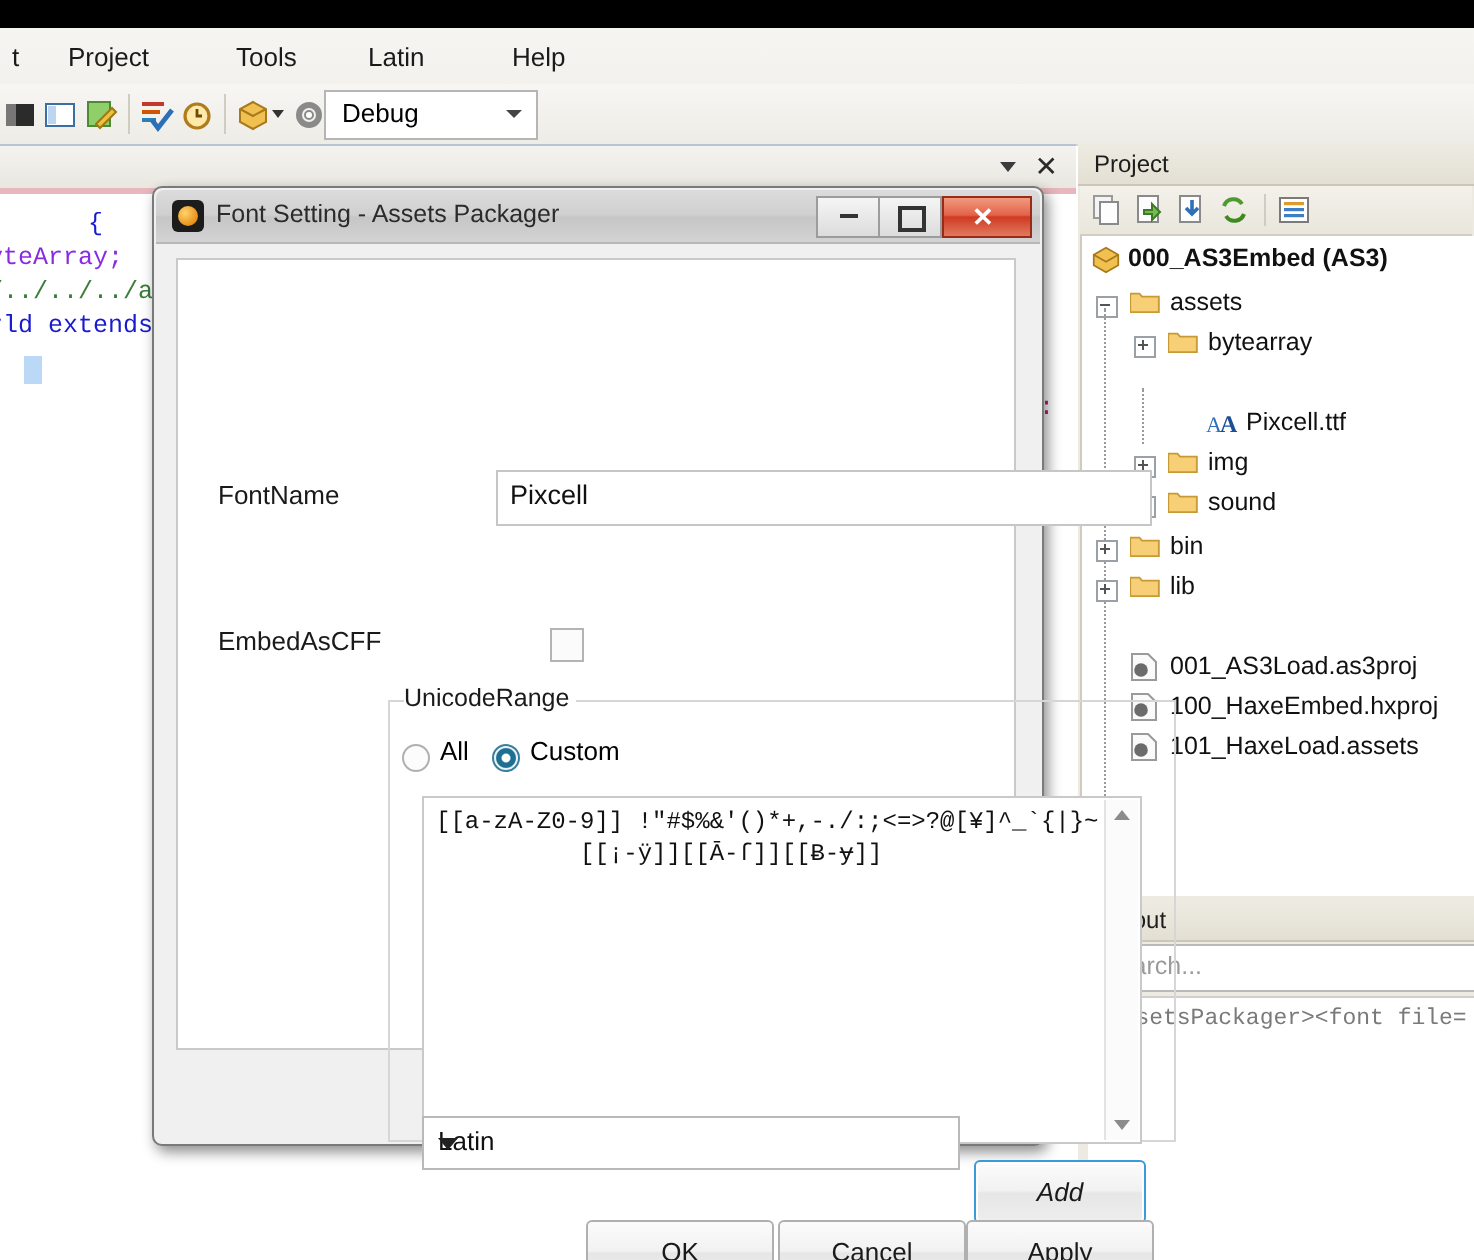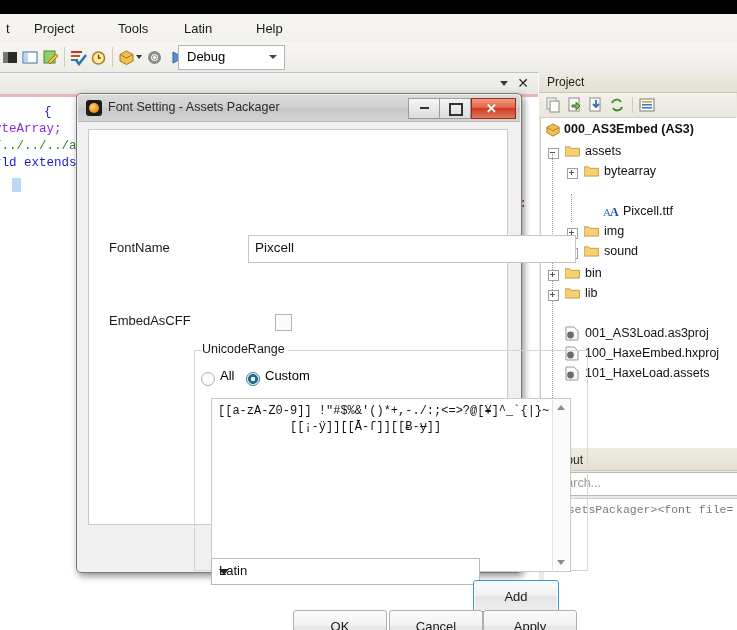--- a/index.html
+++ b/index.html
@@ -17,21 +17,21 @@
     background:linear-gradient(to bottom,#f6f5f2 0%,#f2f1ec 100%);
     border-bottom:1px solid #e6e4de;}
   #menubar .mi{position:absolute;top:5px;font-size:13px;color:#1a1a1a;padding:2px 6px;white-space:nowrap;}
 
   
   #toolbar{position:absolute;left:0;top:42px;width:737px;height:30px;
     background:linear-gradient(to bottom,#f7f6f3 0%,#eeece6 100%);
     border-bottom:1px solid #d9d6cd;}
   .tbicon{position:absolute;top:7px;width:17px;height:17px;}
   .tbsep{position:absolute;top:5px;width:1px;height:20px;background:#cfccc2;}
-  #dbgbox{position:absolute;left:178px;top:3px;width:105px;height:23px;background:#fff;border:1px solid #b5b5b5;}
+  #dbgbox{position:absolute;left:162px;top:3px;width:105px;height:23px;background:#fff;border:1px solid #b5b5b5;}
   #dbgbox .lbl{position:absolute;left:8px;top:3px;font-size:13px;}
   #dbgbox .arrow{position:absolute;right:7px;top:9px;width:0;height:0;
     border-left:4px solid transparent;border-right:4px solid transparent;border-top:4px solid #444;}
 
   
   #editorpane{position:absolute;left:0;top:72px;width:538px;height:558px;background:#fff;
     border-top:1px solid #b7c4d6;}
   #editor-tabstrip{position:absolute;left:0;top:0;width:538px;height:21px;
     background:linear-gradient(to bottom,#f4f3ef,#e9e7e0);border-bottom:1px solid #c6c3ba;}
   #editor-tabstrip .drop{position:absolute;right:30px;top:8px;width:0;height:0;
@@ -121,23 +121,23 @@
 
   #langsel{position:absolute;left:122px;top:428px;width:267px;height:25px;background:#fff;border:1px solid #b9b9b9;}
   #langsel span{position:absolute;left:7px;top:4px;font-size:13px;color:#111;}
   #langsel .arrow{position:absolute;right:9px;top:10px;width:0;height:0;
     border-left:5px solid transparent;border-right:5px solid transparent;border-top:6px solid #222;}
 
   .btn{position:absolute;border:1px solid #b0b0b0;border-radius:3px;
     background:linear-gradient(to bottom,#fbfbfb 0%,#f2f2f2 48%,#e6e6e6 52%,#eeeeee 100%);
     font-size:13px;color:#1a1a1a;text-align:center;}
   .btn .bt{position:absolute;left:0;right:0;top:50%;transform:translateY(-50%);}
-  #add-btn{left:384px;top:450px;width:84px;height:30px;border:1px solid #3c9ad6;
+  #add-btn{left:398px;top:450px;width:84px;height:30px;border:1px solid #3c9ad6;
     background:linear-gradient(to bottom,#fcfcfc 0%,#f1f1f1 48%,#e6e6e6 52%,#eeeeee 100%);
-    box-shadow:inset 0 0 0 1px #ffffff;}
+    box-shadow:inset 0 0 0 1px #ffffff;font-style:italic;}
   #ok-btn{left:216px;top:516px;width:92px;height:30px;}
   #cancel-btn{left:312px;top:516px;width:92px;height:30px;}
   #apply-btn{left:406px;top:516px;width:92px;height:30px;}
 </style>
 </head>
 <body>
 
 <div id="topstrip"></div>
 
 <div id="menubar">

